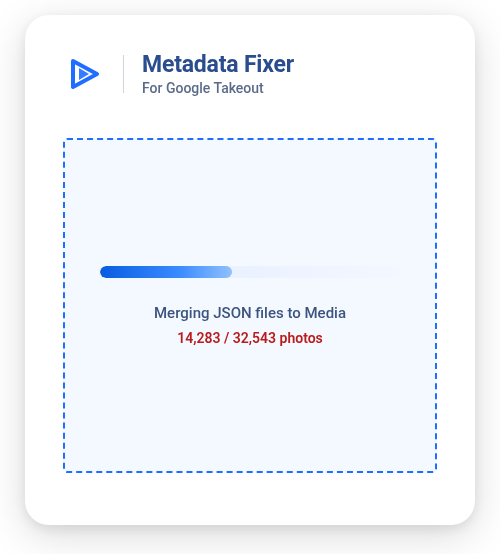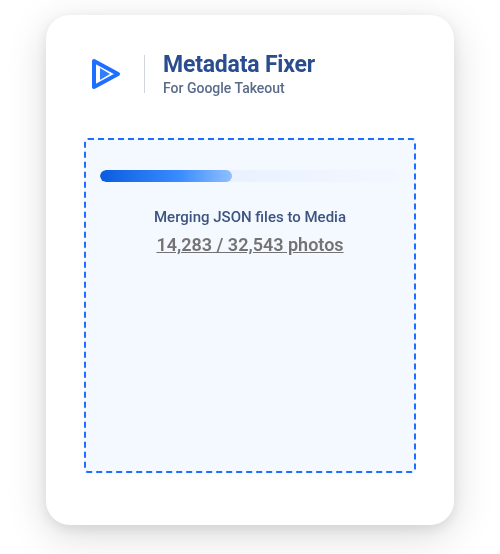--- a/index.html
+++ b/index.html
@@ -6,21 +6,21 @@
     body {
       width: 500px;
       height: 554px;
       font-family: -apple-system, BlinkMacSystemFont, 'Segoe UI', Roboto, sans-serif;
       background: #fff;
       display: flex;
       align-items: flex-start;
       justify-content: center;
     }
     .card {
-      width: 408px;
+      width: 450px;
       height: 510px;
       margin-top: 15px;
       background: #fff;
       border-radius: 24px;
       box-shadow: 0 10px 40px rgba(0,0,0,0.15), 0 4px 12px rgba(0,0,0,0.08);
       padding: 36px 38px;
     }
     .header {
       display: flex;
       align-items: center;
@@ -53,21 +53,21 @@
       font-weight: 500;
     }
     .dashed-box {
       border: 2.5px dashed #1e6fff;
       border-radius: 4px;
       background: #f4f9ff;
       height: 335px;
       display: flex;
       flex-direction: column;
       align-items: center;
-      justify-content: flex-start;
+      justify-content: center;
       padding: 30px;
     }
     .progress-track {
       width: 300px;
       height: 12px;
       border-radius: 999px;
       background: linear-gradient(to right, #e3ecff, #f3f7ff);
       position: relative;
       overflow: hidden;
       margin-bottom: 26px;
@@ -80,24 +80,23 @@
       border-radius: 999px;
       background: linear-gradient(90deg, #0a5ce0 0%, #3a8bff 60%, #8fc0ff 100%);
     }
     .status-text {
       font-size: 15px;
       color: #3d5480;
       font-weight: 500;
       margin-bottom: 8px;
     }
     .count-text {
-      font-size: 18px;
-      color: #737373;
+      font-size: 14px;
+      color: #b91c1c;
       font-weight: 600;
-      text-decoration: underline;
     }
   </style>
 </head>
 <body>
 
 <div class="card">
   <div class="header">
     <div class="logo">
       <svg width="42" height="42" viewBox="0 0 42 42">
         <path d="M 10 8 L 34 21 L 10 34 Z" fill="none" stroke="#1e6fff" stroke-width="4" stroke-linejoin="round"></path>

